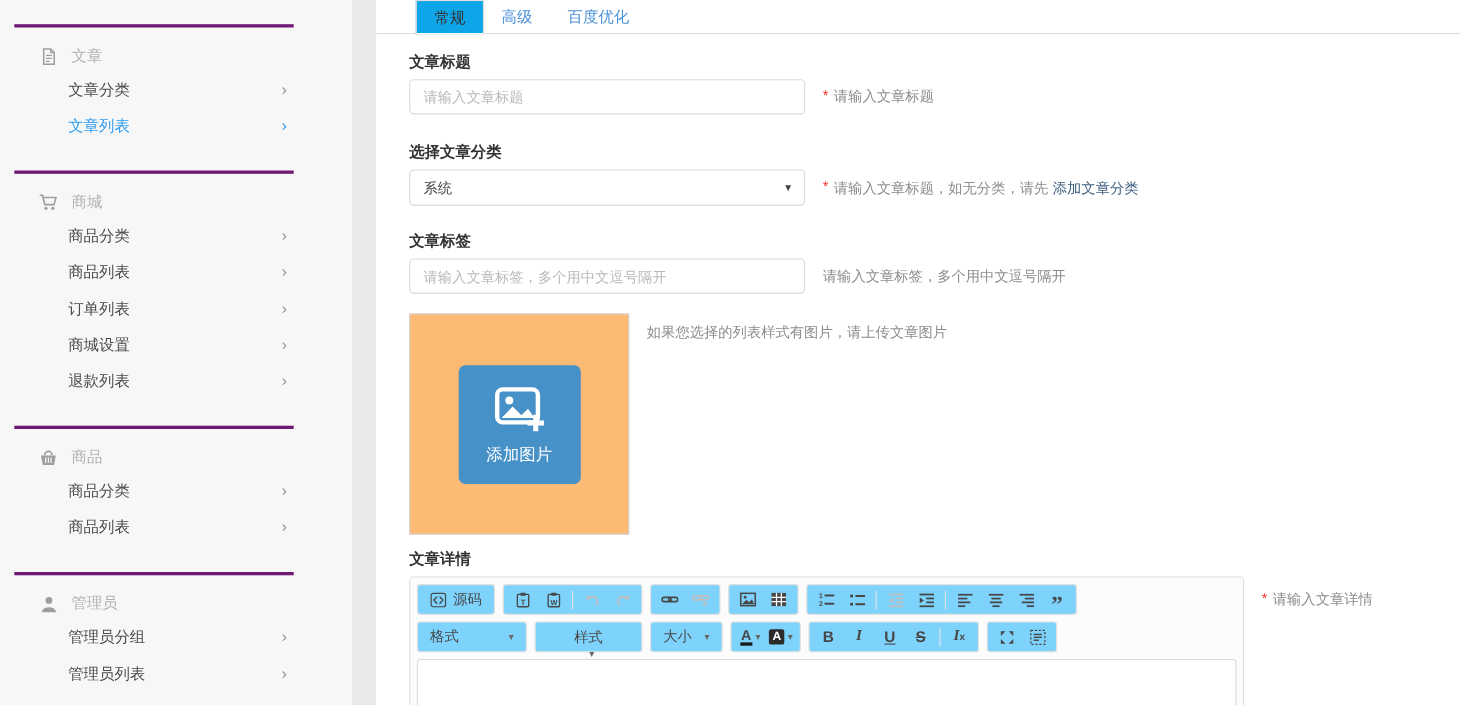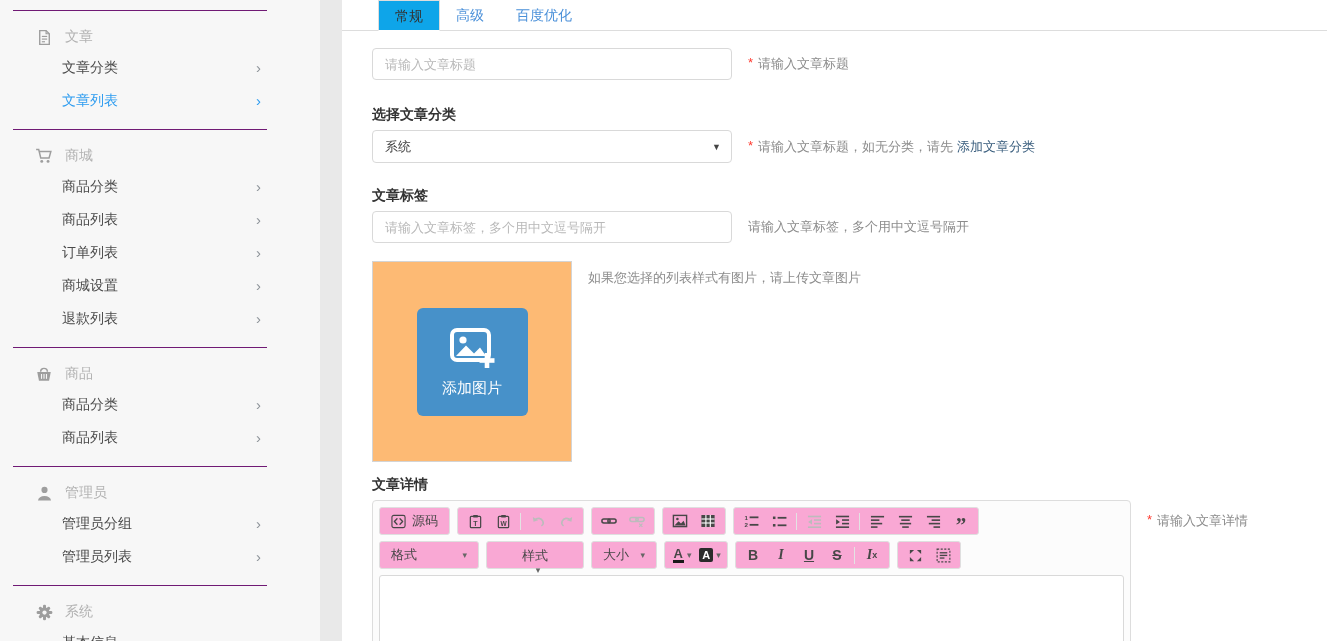--- a/index.html
+++ b/index.html
@@ -6,21 +6,21 @@
   body{
     width:1327px;height:641px;overflow:hidden;position:relative;
     font-family:"Liberation Sans","DejaVu Sans",sans-serif;
     background:#fff;color:#333;
   }
   .page{position:absolute;inset:0;overflow:hidden;}
 
   
   .sidebar{position:absolute;left:0;top:0;bottom:0;width:320px;background:#f7f7f7;padding-top:10px;box-sizing:border-box;}
   .gutter{position:absolute;left:320px;top:0;bottom:0;width:22px;background:#e9e9e9;}
-  .side-section{border-top:1px solid #701a75;margin:0 53px 0 13px;padding:12px 0 12px 0;}
+  .side-section{border-top:3px solid #701a75;margin:12px 53px 0 13px;padding:12px 0 12px 0;}
   .side-head{display:flex;align-items:center;height:28px;color:#b2b2b2;font-size:14px;}
   .side-icon{width:18px;height:18px;margin-left:22px;margin-right:12px;color:#9e9e9e;display:inline-flex;align-items:center;justify-content:center;}
   .side-icon svg{display:block;}
   .side-item{display:flex;align-items:center;justify-content:space-between;height:33px;padding-left:49px;padding-right:6px;font-size:14px;color:#4a4a4a;cursor:pointer;}
   .side-item .side-chev{color:#8d9399;font-size:15px;line-height:1;}
   .side-item.active{color:#2d9cf0;}
   .side-item.active .side-chev{color:#2d9cf0;}
 
   
   .main{position:absolute;left:342px;right:0;top:0;bottom:0;background:#fff;}
@@ -44,21 +44,21 @@
   .gap-a{height:26px;} .gap-b{height:24px;} .gap-c{height:18px;} .gap-e{height:14px;}
 
   
   .upload-box{width:200px;height:201px;box-sizing:border-box;border:1px solid #d4d4d4;background:#fdba74;cursor:pointer;}
   .upload-tile{width:111px;height:108px;margin:46px auto 0;background:var(--tile-blue,#4791c9);border-radius:6px;display:flex;flex-direction:column;align-items:center;justify-content:center;color:#fff;cursor:pointer;}
   .tile-label{font-size:15px;margin-top:5px;}
 
   
   .editor{width:759px;box-sizing:border-box;border:1px solid #ddd;border-radius:4px;background:#fcfcfc;padding:6px;}
   .tb-row{display:flex;gap:7px;margin-bottom:6px;}
-  .tb-group{display:flex;align-items:center;background:#f9a8d4;border:1px solid #dfdfdf;border-radius:3px;height:28px;box-sizing:border-box;padding:0 3px;}
+  .tb-group{display:flex;align-items:center;background:#7dd3fc;border:1px solid #dfdfdf;border-radius:3px;height:28px;box-sizing:border-box;padding:0 3px;}
   .tb-btn{min-width:26px;height:24px;display:inline-flex;align-items:center;justify-content:center;color:#474747;cursor:pointer;padding:0 1px;}
   .tb-btn.disabled{color:#bcbcbc;cursor:default;}
   .tb-source{padding:0 8px;font-size:13px;gap:6px;}
   .tb-sep{width:1px;height:17px;background:#e3e3e3;margin:0 3px;}
   .tb-combo{display:flex;align-items:center;justify-content:space-between;box-sizing:border-box;padding:0 8px;font-size:13px;color:#484848;cursor:pointer;height:16px;}
   .combo-format{width:92px;} .combo-style{width:90px;flex-direction:column;} .combo-size{width:58px;}
   .combo-arrow{font-size:9px;color:#666;margin-left:6px;}
   .combo-arrow.sm{margin-left:3px;}
   .ic-t{font-size:14px;line-height:1;}
   .ic-bold{font-weight:bold;}
@@ -204,20 +204,21 @@
   <main class="main">
     <div class="tabbar" id="tabbar">
         <div class="tab active">常规</div>
         <div class="tab">高级</div>
         <div class="tab">百度优化</div>
       </div>
 
     <div class="form">
 
       <div class="field">
+        <div class="field-label">文章标题</div>
         <div class="field-row">
           <input class="text-input" type="text" placeholder="请输入文章标题" style="">
           <div class="hint"><span class="req">*</span><span>请输入文章标题</span></div>
         </div>
       </div>
 
       <div class="gap-a"></div>
 
       <div class="field">
         <div class="field-label">选择文章分类</div>

